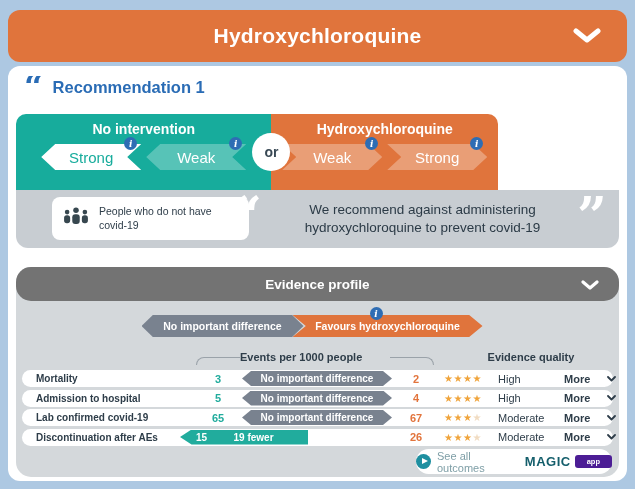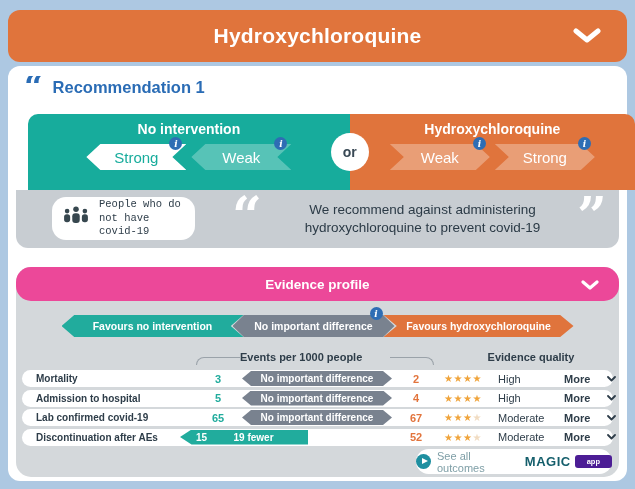--- a/index.html
+++ b/index.html
@@ -13,21 +13,21 @@
   .app-chevron { position:absolute; right:26px; top:18px; }
 
   
   .card { position:absolute; left:8px; top:66px; width:619px; height:415px; background:#fff; border-radius:12px; }
 
   .rec-header { position:absolute; left:16px; top:10px; display:flex; align-items:center; gap:9px; }
   .rec-quote { color:#2A6CB5; font-family:"DejaVu Serif", serif; font-weight:bold; font-size:34px; line-height:20px; height:22px; overflow:hidden; }
   .rec-title { color:#2A6CB5; font-size:16.5px; font-weight:bold; }
 
   
-  .comparison { position:absolute; left:8px; top:48px; width:607px; height:76px; display:flex; border-radius:10px 10px 0 0; overflow:visible;margin-left:12px; }
+  .comparison { position:absolute; left:8px; top:48px; width:482px; height:76px; display:flex; border-radius:10px 10px 0 0; overflow:visible; }
   .half { position:relative; height:100%; padding-top:7px; }
   .half.teal  { width:53%; background:#17AC9C; border-radius:10px 0 0 0; }
   .half.orange{ width:47%; background:#E0743C; border-radius:0 10px 0 0; }
   .panel-title { text-align:center; color:#fff; font-size:14px; font-weight:bold; }
   .options { display:flex; justify-content:center; gap:5px; margin-top:7px; }
   .opt { position:relative; width:100px; height:26px; display:flex; align-items:center; justify-content:center;
     font-size:15px; color:#fff; cursor:pointer; }
   .opt .opt-bg { position:absolute; inset:0; }
   .opt span.lbl { position:relative; z-index:1; }
   .arrow-l { clip-path:polygon(0 50%, 14% 0, 100% 0, 86% 50%, 100% 100%, 14% 100%); }
@@ -38,30 +38,30 @@
   .opt.selected { color:#17AC9C; }
   .info-icon { position:absolute; z-index:2; width:13px; height:13px; border-radius:50%; background:#2E6DB4;
     color:#fff; font-family:"DejaVu Serif", serif; font-style:italic; font-weight:bold; font-size:9px;
     display:flex; align-items:center; justify-content:center; top:-7px; right:4px; cursor:pointer; }
   .or-circle { position:absolute; left:calc(53% - 19px); top:19px; width:38px; height:38px; border-radius:50%;
     background:#fff; z-index:3; display:flex; align-items:center; justify-content:center;
     color:#394955; font-size:14px; font-weight:bold; }
 
   
   .context { position:absolute; left:8px; top:124px; width:603px; height:58px; background:#C8CDD2; border-radius:0 0 12px 12px; }
-  .population-box { position:absolute; left:36px; top:7px; width:143px; height:43px; background:#fff; border-radius:14px;
-    display:flex; align-items:center; padding:4px 8px 4px 8px; gap:7px;font-family:Liberation Mono, monospace; }
+  .population-box { position:absolute; left:36px; top:7px; width:197px; height:43px; background:#fff; border-radius:8px;
+    display:flex; align-items:center; padding:4px 8px 4px 8px; gap:7px; }
   .population-label { font-size:10.5px; color:#2E3D49; line-height:1.3; }
   .q-open  { position:absolute; left:216px; top:0px;  color:#fff; font-family:"DejaVu Serif", serif; font-weight:bold; font-size:52px; line-height:52px; }
   .q-close { position:absolute; right:12px; top:0px; color:#fff; font-family:"DejaVu Serif", serif; font-weight:bold; font-size:52px; line-height:52px; }
   .q-text  { position:absolute; left:268px; right:58px; top:11px; text-align:center; font-size:13.5px; color:#2B3A46; line-height:1.35; }
 
   
   .evidence { position:absolute; left:8px; top:201px; width:603px; height:210px; background:#D4D8DB; border-radius:15px; }
-  .ev-header { position:absolute; left:0; top:0; width:100%; height:34px; background:#ec4899; border-radius:15px;
+  .ev-header { position:absolute; left:0; top:0; width:100%; height:34px; background:#737373; border-radius:15px;
     display:flex; align-items:center; justify-content:center; cursor:pointer; }
   .ev-title { color:#fff; font-size:13.5px; font-weight:bold; }
   .ev-chevron { position:absolute; right:20px; top:13px; }
 
   .scale { position:absolute; left:0; top:48px; width:100%; display:flex; justify-content:center; align-items:center; }
   .scale .seg { height:22px; display:flex; align-items:center; justify-content:center;
     color:#fff; font-size:10.5px; font-weight:bold; position:relative; }
   .seg.s-left  { width:182px; background:#21AC9D; clip-path:polygon(0 50%, 7% 0, 100% 0, 93% 50%, 100% 100%, 7% 100%); }
   .seg.s-mid   { width:162px; background:#79828F; margin-left:-11px; z-index:1;
     clip-path:polygon(0 50%, 7% 0, 93% 0, 100% 50%, 93% 100%, 7% 100%); }
@@ -190,21 +190,20 @@
       <div class="ev-header">
         <span class="ev-title">Evidence profile</span>
         <span class="ev-chevron">
           <svg class="chev" width="18" height="10" viewBox="0 0 18 10">
               <path d="M2 2 L9 8 L16 2" fill="none" stroke="#fff" stroke-width="3.2" stroke-linecap="round" stroke-linejoin="round"></path>
             </svg>
         </span>
       </div>
 
       <div class="scale">
-        <div class="seg s-left">Favours no intervention</div>
         <div class="seg s-mid">
           <span>No important difference</span>
         </div>
         <div class="seg s-right">Favours hydroxychloroquine</div>
         <span class="info-icon scale-info">i</span>
       </div>
 
       <div class="table-head">
         <div class="bracket"></div>
         <span class="events-h">Events per 1000 people</span>
@@ -257,21 +256,21 @@
               </svg>
             </span>
         </div>
 
         <div class="row">
           <span class="outcome">Discontinuation after AEs</span>
           <span class="fewer-badge">
             <span class="fewer-val">15</span>
             <span class="fewer-label">19 fewer</span>
           </span>
-          <span class="val v-orange">52</span>
+          <span class="val v-orange">26</span>
           <span class="stars"><span class="full">★★★</span><span class="faded">★</span></span>
           <span class="quality">Moderate</span>
           <span class="more-btn">
               <span>More</span>
               <svg class="chev" width="9" height="6" viewBox="0 0 9 6">
                 <path d="M1 1 L4.5 4.5 L8 1" fill="none" stroke="#2E3D49" stroke-width="1.8" stroke-linecap="round" stroke-linejoin="round"></path>
               </svg>
             </span>
         </div>
 

